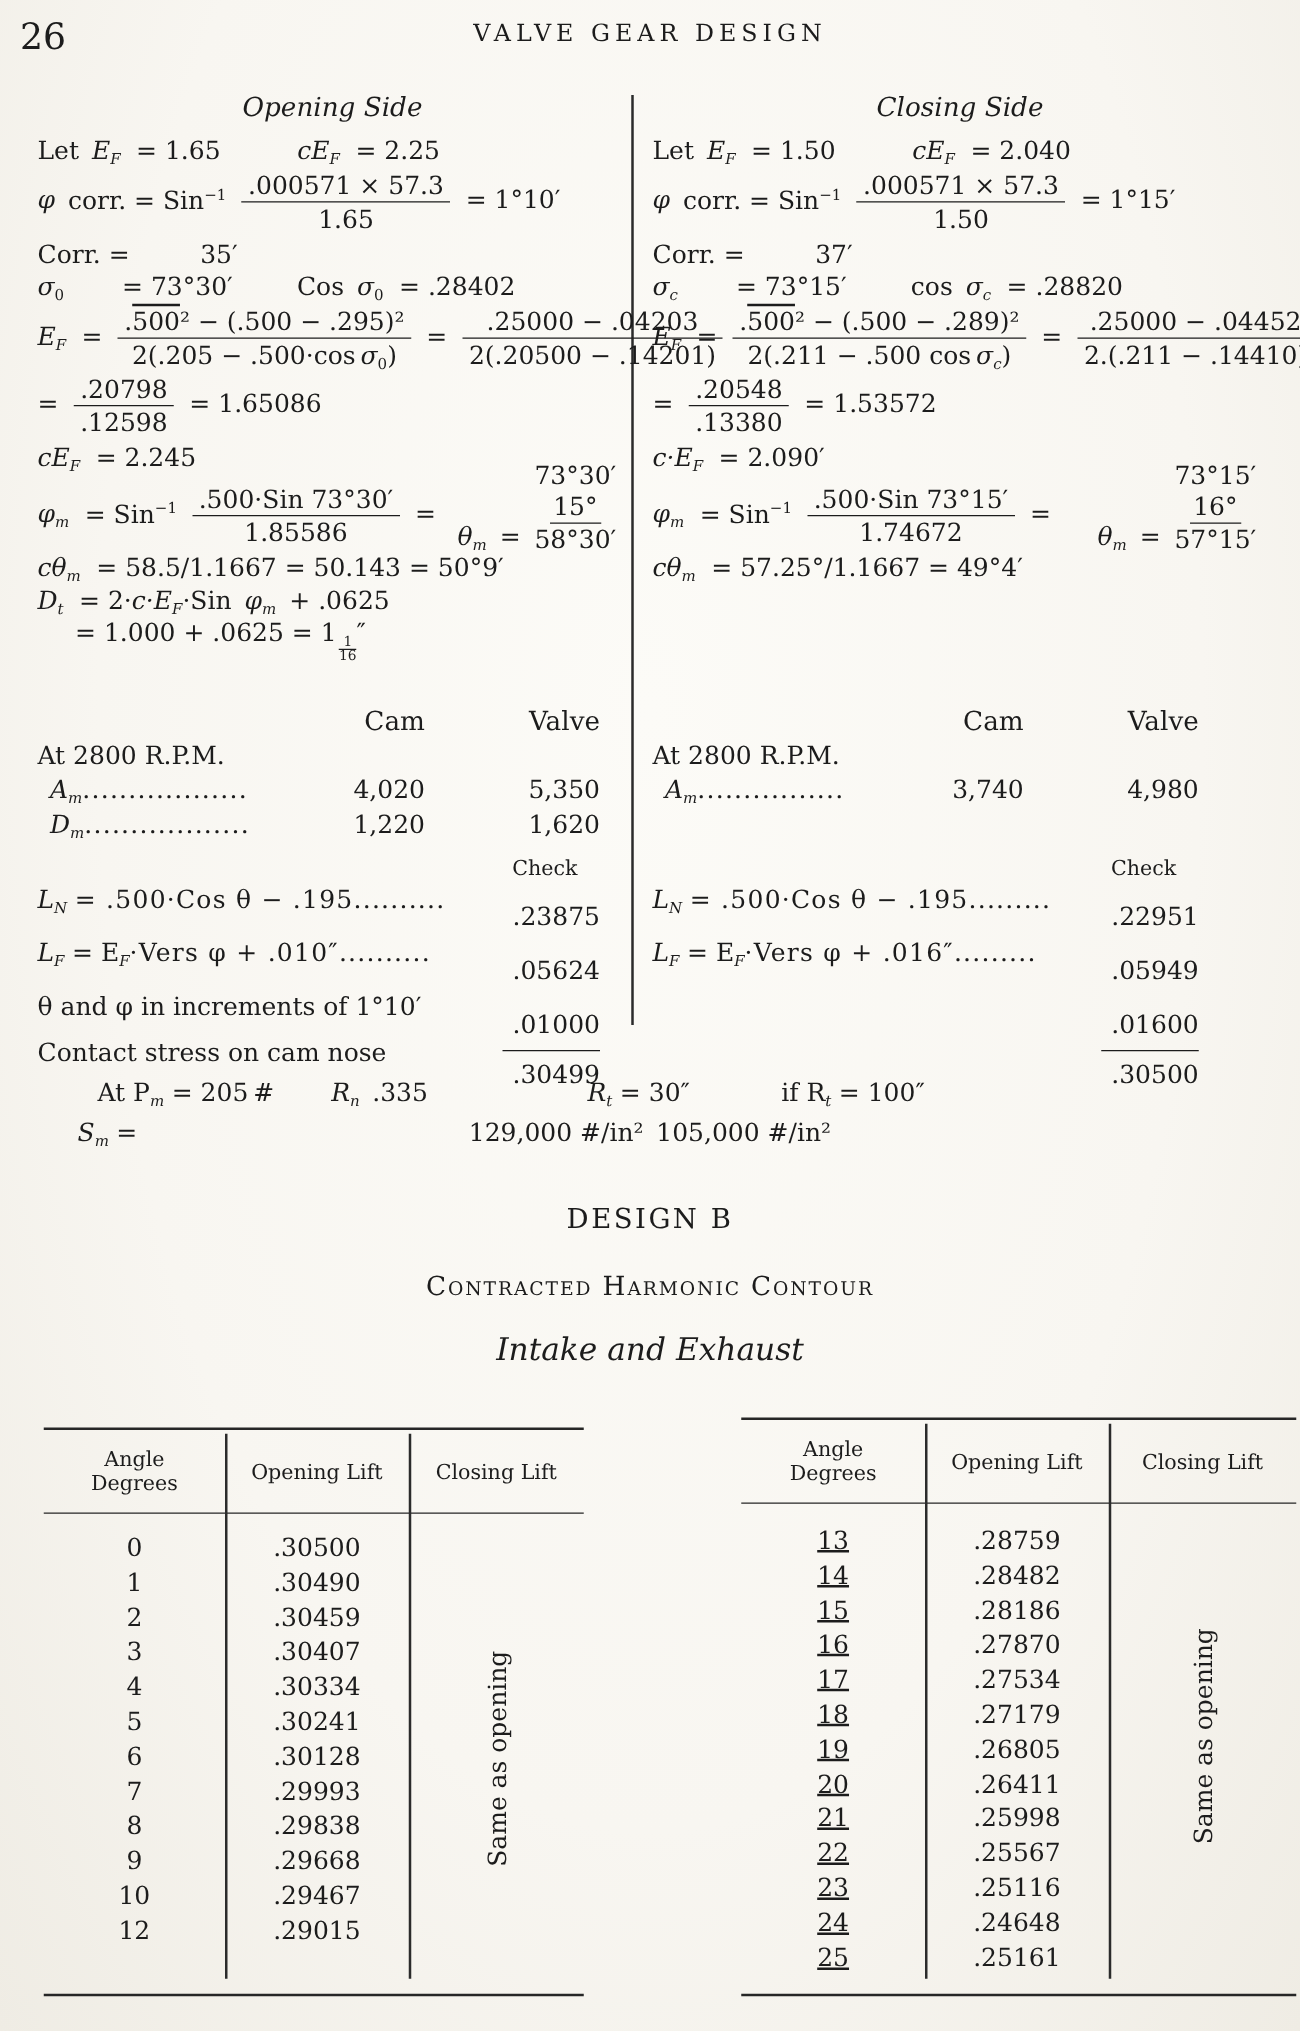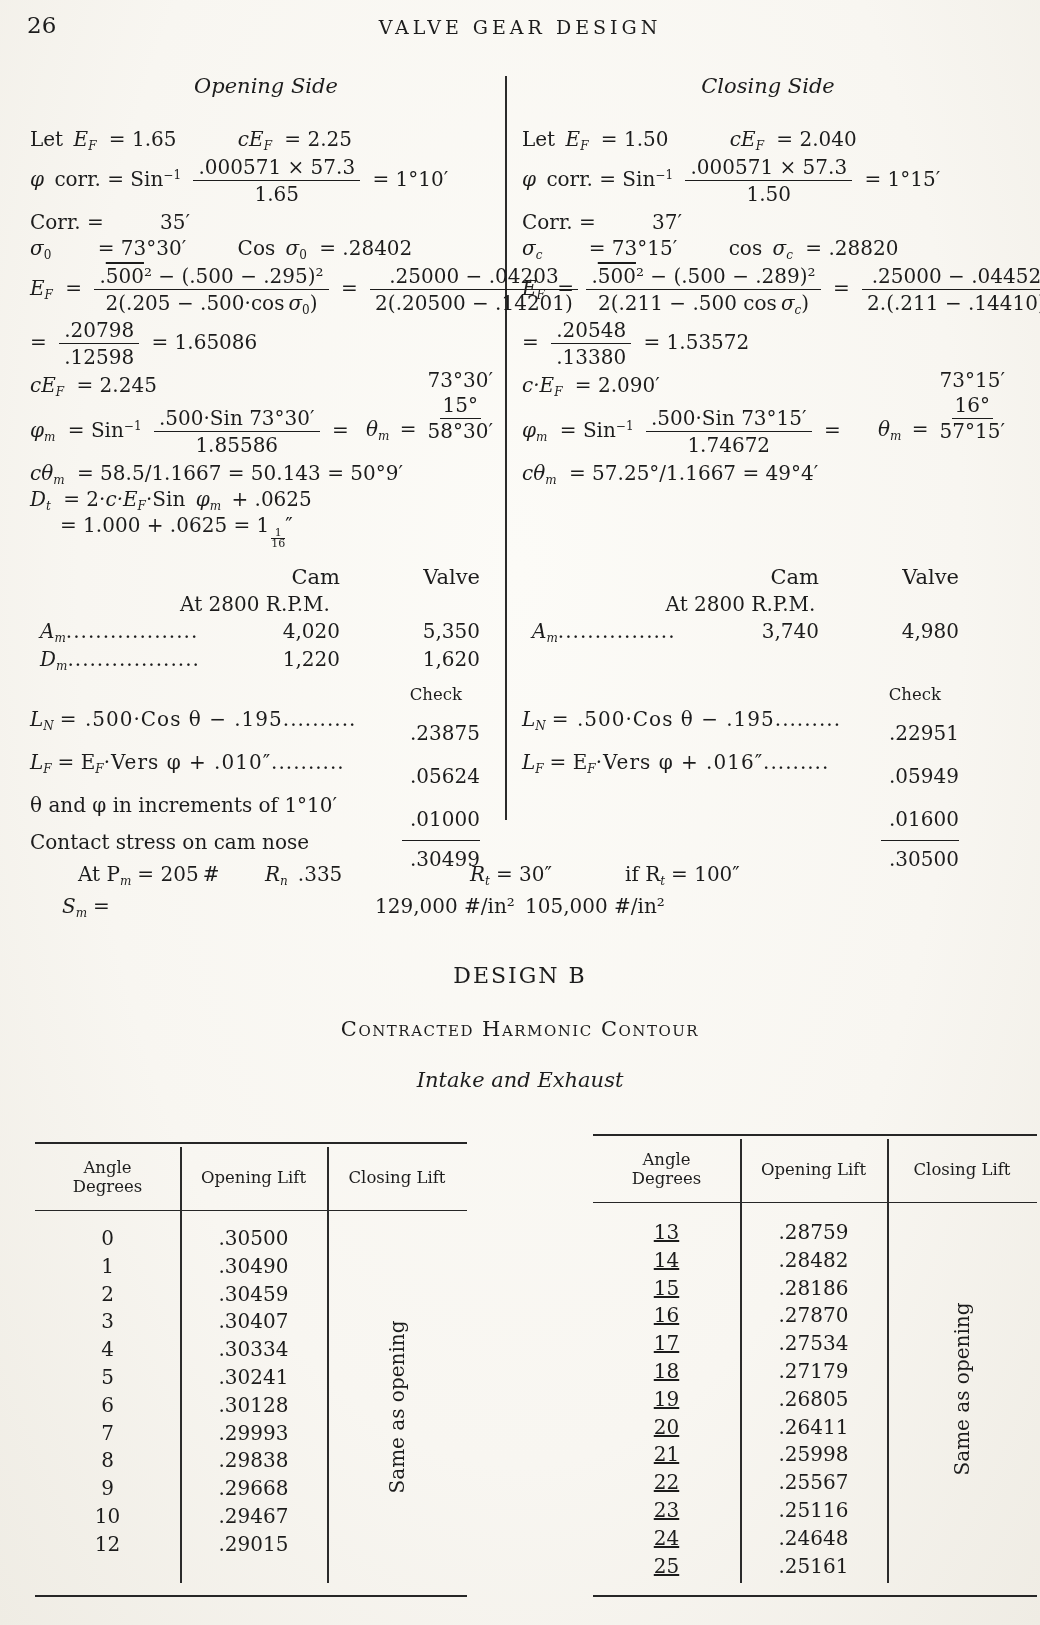--- a/index.html
+++ b/index.html
@@ -5,29 +5,29 @@
   html,body{margin:0;padding:0;background:#e8e6e0;}
   .page{position:relative;width:1040px;height:1625px;margin:0 auto;overflow:hidden;
         background:radial-gradient(ellipse at 50% 35%, #fcfbf7 0%, #f8f6f1 60%, #efece4 100%);
         font-family:"DejaVu Serif", serif;color:#1c1c1c;font-size:20px;}
   .it{font-style:italic;}
   sub{font-size:12px;line-height:0;vertical-align:-4px;}
   sub.it{font-style:italic;}
   sup{font-size:12px;line-height:0;vertical-align:7px;}
   .m4{margin-left:4px}.m6{margin-left:6px}.m10{margin-left:10px}.m40{margin-left:40px}.m45{margin-left:45px}.m50{margin-left:50px}.m55{margin-left:55px}
 
-  .pgnum{position:absolute;left:27px;top:12px;font-size:23px;}
+  .pgnum{position:absolute;left:16px;top:12px;font-size:29px;}
   .runtitle{position:absolute;left:0;top:16px;width:1040px;text-align:center;font-size:19px;letter-spacing:4px;}
 
   .divider{position:absolute;left:505px;top:76px;width:1.6px;height:744px;background:#2b2b2b;}
 
   .col{position:absolute;top:72px;line-height:26px;white-space:nowrap;}
   #col-open{left:30px;width:472px;}
   #col-close{left:522px;width:492px;}
-  .col h2{font-style:italic;font-weight:400;font-size:21px;text-align:center;margin:0 0 26px 0;line-height:28px;}
+  .col h2{font-style:italic;font-weight:400;font-size:21px;text-align:center;margin:0 0 7px 0;line-height:28px;}
   .fl{margin:0 0 0 0;}
   .fl.fr{margin:3px 0;}
   .ind{margin-left:14px;}
   .ind2{margin-left:30px;}
 
   .frac{display:inline-block;vertical-align:middle;text-align:center;margin:0 6px;}
   .frac .num{display:block;border-bottom:1.6px solid #1c1c1c;padding:0 5px 1px;line-height:24px;text-align:center;}
   .frac .den{display:block;padding:1px 5px 0;line-height:24px;}
   .ol{text-decoration:overline;}
 
@@ -39,40 +39,40 @@
 
   .mfrac{display:inline-flex;flex-direction:column;vertical-align:-4px;font-size:11px;line-height:10px;margin-left:2px;text-align:center;}
   .mf-n{border-bottom:1px solid #1c1c1c;padding:0 1px;}
 
   .cv{position:absolute;left:0;right:22px;top:495px;}
   #col-close .cv{right:55px;}
   .cv-hdr{display:flex;font-size:21px;line-height:20px;}
   .cv-sp{flex:1;}
   .cv-cam{width:95px;text-align:right;}
   .cv-valve{width:140px;text-align:right;}
-  .cv-rpm{line-height:26px;margin-top:4px;text-align:center;}
+  .cv-rpm{line-height:26px;margin-top:4px;}
   .cv-row{display:flex;line-height:28px;}
   .cv-label{flex:1;padding-left:10px;}
   .dots{letter-spacing:1px;}
   .cv-spacer{height:28px;}
   .cv-check{text-align:right;font-size:16.5px;line-height:20px;margin-top:12px;padding-right:18px;}
   .cv-row2{display:flex;line-height:29px;}
   .cv-f{flex:1;}
   .cv-val{width:140px;text-align:right;margin-top:14px;}
   .cv-rule{margin-left:auto;width:78px;border-top:1.6px solid #1c1c1c;margin-top:6px;}
   .cv-total{text-align:right;line-height:28px;margin-top:4px;}
 
   #contact{position:absolute;left:30px;top:826px;width:980px;}
   .c-line{position:relative;height:32px;line-height:32px;white-space:nowrap;}
   .c-abs{position:absolute;top:0;}
 
   #designb{position:absolute;left:0;top:962px;width:1040px;text-align:center;}
   .db-title{font-size:22px;letter-spacing:2px;line-height:28px;}
   .db-sub{font-variant:small-caps;font-size:21px;letter-spacing:1.5px;margin-top:25px;line-height:28px;}
-  .db-sec{font-style:italic;font-size:21px;margin-top:23px;line-height:28px;}
+  .db-sec{font-style:italic;font-size:25px;margin-top:23px;line-height:28px;}
 
   .tbl{position:absolute;border-top:2.6px solid #262626;border-bottom:2.2px solid #262626;}
   #tbl-left{left:35px;top:1142px;width:432px;height:451px;}
   #tbl-right{left:593px;top:1134px;width:444px;height:459px;}
   .t-vline{position:absolute;top:3px;bottom:12px;width:1.5px;background:#2b2b2b;}
   #tbl-left .v1{left:145px;} #tbl-left .v2{left:292px;}
   #tbl-right .v1{left:147px;} #tbl-right .v2{left:294px;}
   .t-head{display:flex;height:66px;border-bottom:1.8px solid #262626;align-items:center;font-size:16.5px;text-align:center;line-height:19px;}
   #tbl-left .th1{width:145px;} #tbl-left .th2{width:147px;} #tbl-left .th3{flex:1;}
   #tbl-right .th1{width:147px;} #tbl-right .th2{width:147px;} #tbl-right .th3{flex:1;}

